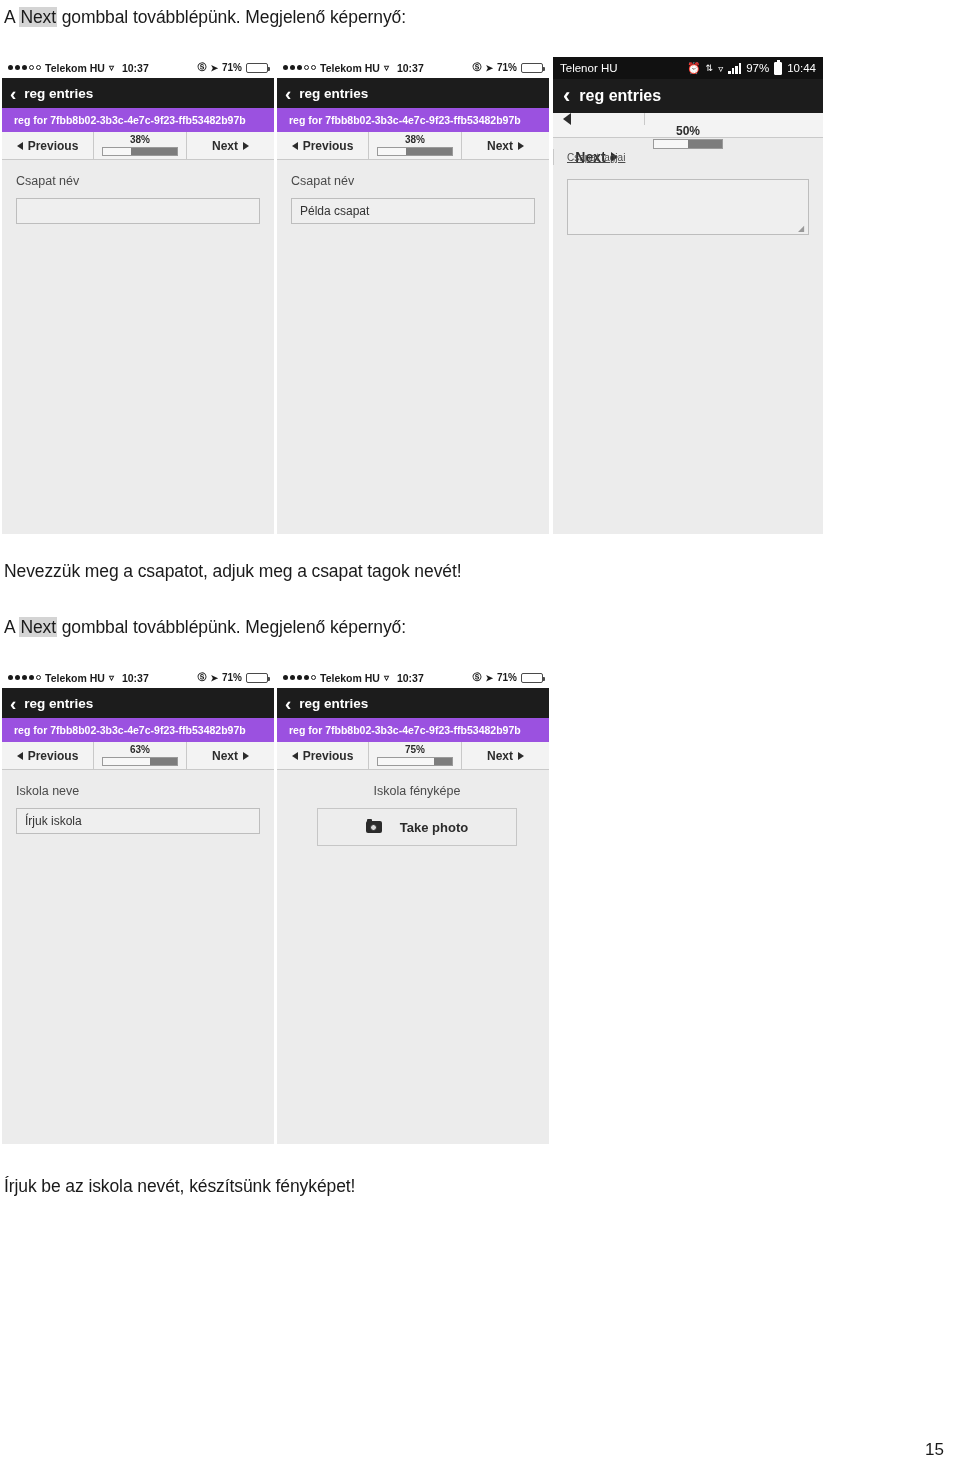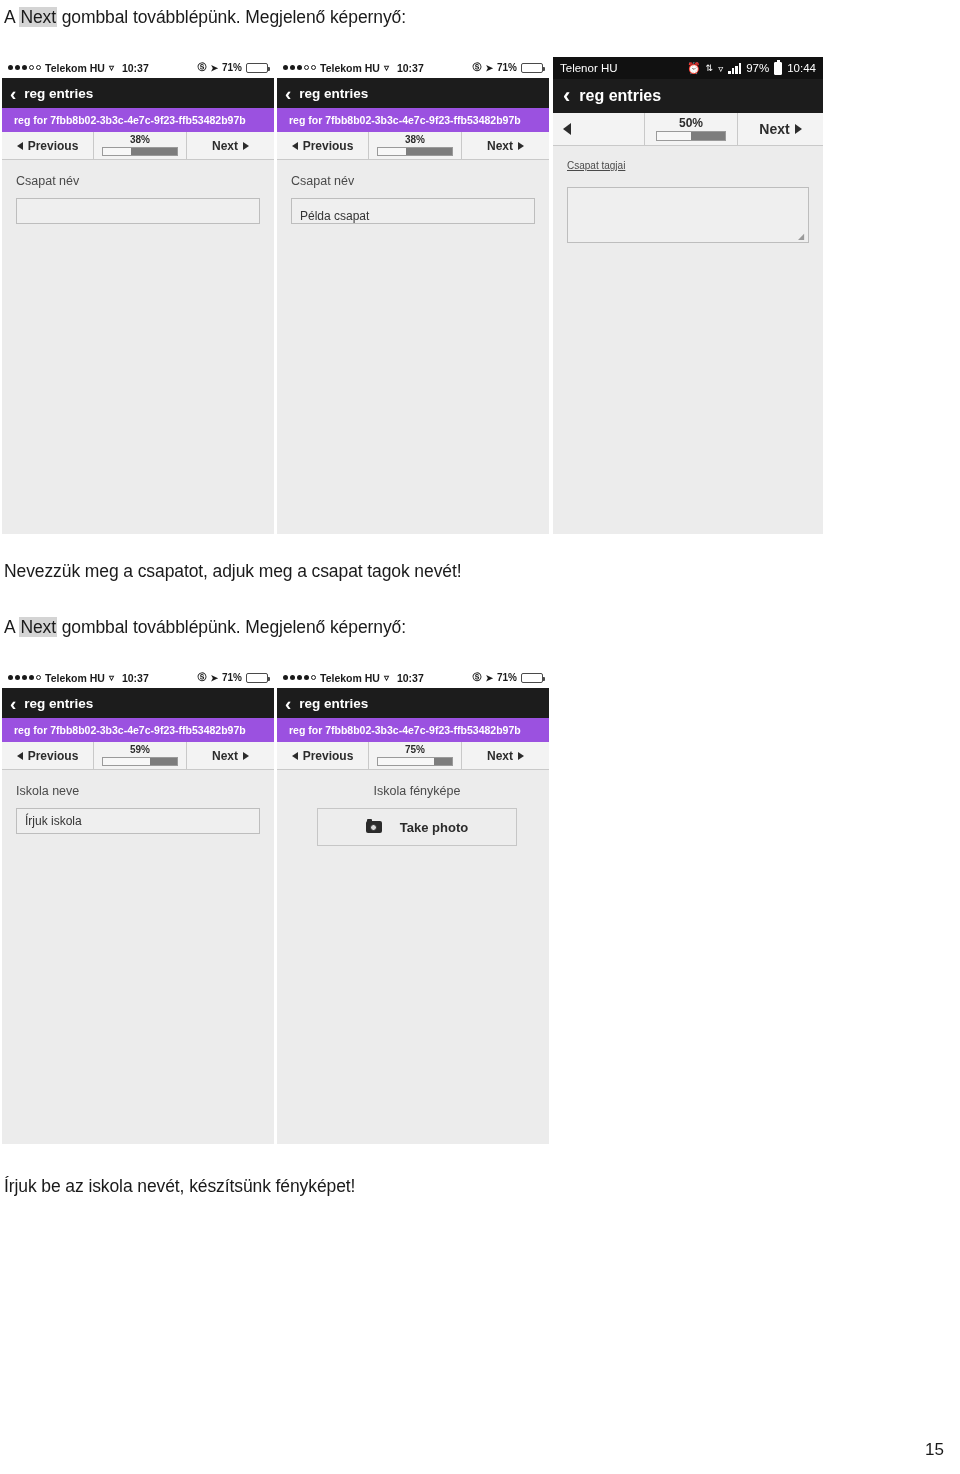--- a/index.html
+++ b/index.html
@@ -406,21 +406,21 @@
         <span class="pbar-fill" style="width:38%"></span>
       </span>
     </div>
     <div class="tb-btn tb-next" style="width:88px;font-size:12px;">
       <span>Next</span>
       <span class="tri-r"></span>
     </div>
   </div>
   <div class="form-body" style="padding:14px 14px 0 14px;">
     <div class="field-label" style="font-size:12.5px;margin-bottom:10px;">Csapat név</div>
-    <div class="text-input" style="height:26px;padding:0 8px;font-size:12px;align-items:flex-end;">
+    <div class="text-input" style="height:26px;padding:0 8px;font-size:12px;">
       <span>Példa csapat</span>
     </div>
   </div>
 </div>
 
 <div class="shot" style="left:553px; top:57px; width:270px; height:477px;">
   <div class="and-status">
     <span>Telenor HU</span>
     <span class="and-right">
       <span style="font-size:11px;">⏰</span>
@@ -436,21 +436,21 @@
       <span class="and-batt"></span>
       <span>10:44</span>
     </span>
   </div>
   <div class="navbar" style="height:34px;padding:0 10px;">
     <span class="nav-back">
       <span class="chev" style="font-size:22px;">‹</span>
     </span>
     <span class="nav-title" style="font-size:16px;margin-left:9px;">reg entries</span>
   </div>
-  <div class="toolbar" style="height:33px;">
+  <div class="toolbar" style="height:25px;flex-direction:column;">
     <div class="tb-btn tb-prev" style="width:92px;font-size:13px;justify-content:flex-start;padding-left:10px;">
       <span class="tri-l" style="border-top-width:6px;border-bottom-width:6px;border-right-width:8px;"></span>
       <span></span>
     </div>
     <div class="tb-mid">
       <span class="pct-label" style="font-size:12px;margin-bottom:2px;">50%</span>
       <span class="pbar" style="width:70px;height:10px;">
         <span class="pbar-fill" style="width:50%"></span>
       </span>
     </div>
@@ -499,21 +499,21 @@
   </div>
   <div class="reg-banner" style="height:24px;padding:0 12px;font-size:10.5px;">
     <span>reg for 7fbb8b02-3b3c-4e7c-9f23-ffb53482b97b</span>
   </div>
   <div class="toolbar" style="height:28px;">
     <div class="tb-btn tb-prev" style="width:92px;font-size:12px;">
       <span class="tri-l"></span>
       <span>Previous</span>
     </div>
     <div class="tb-mid">
-      <span class="pct-label" style="font-size:10px;margin-bottom:2px;">59%</span>
+      <span class="pct-label" style="font-size:10px;margin-bottom:2px;">63%</span>
       <span class="pbar" style="width:76px;height:9px;">
         <span class="pbar-fill" style="width:63%"></span>
       </span>
     </div>
     <div class="tb-btn tb-next" style="width:88px;font-size:12px;">
       <span>Next</span>
       <span class="tri-r"></span>
     </div>
   </div>
   <div class="form-body" style="padding:14px 14px 0 14px;">

